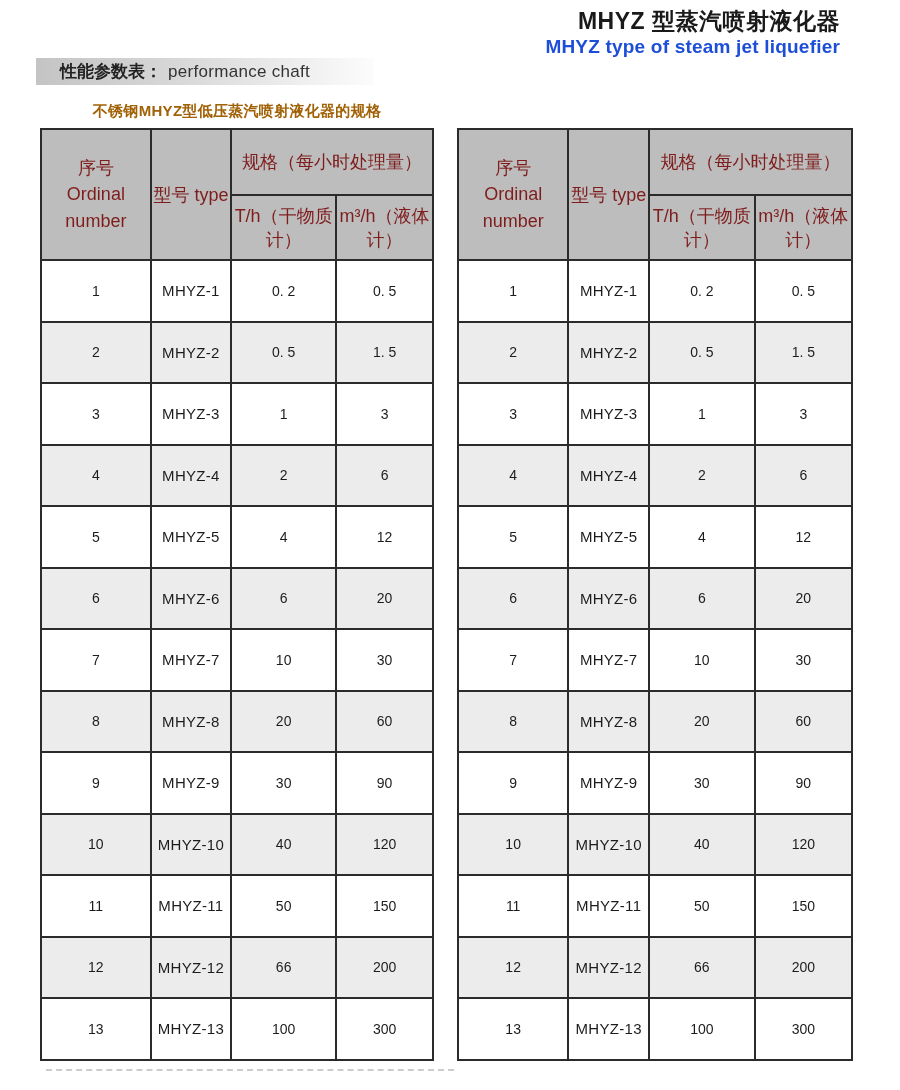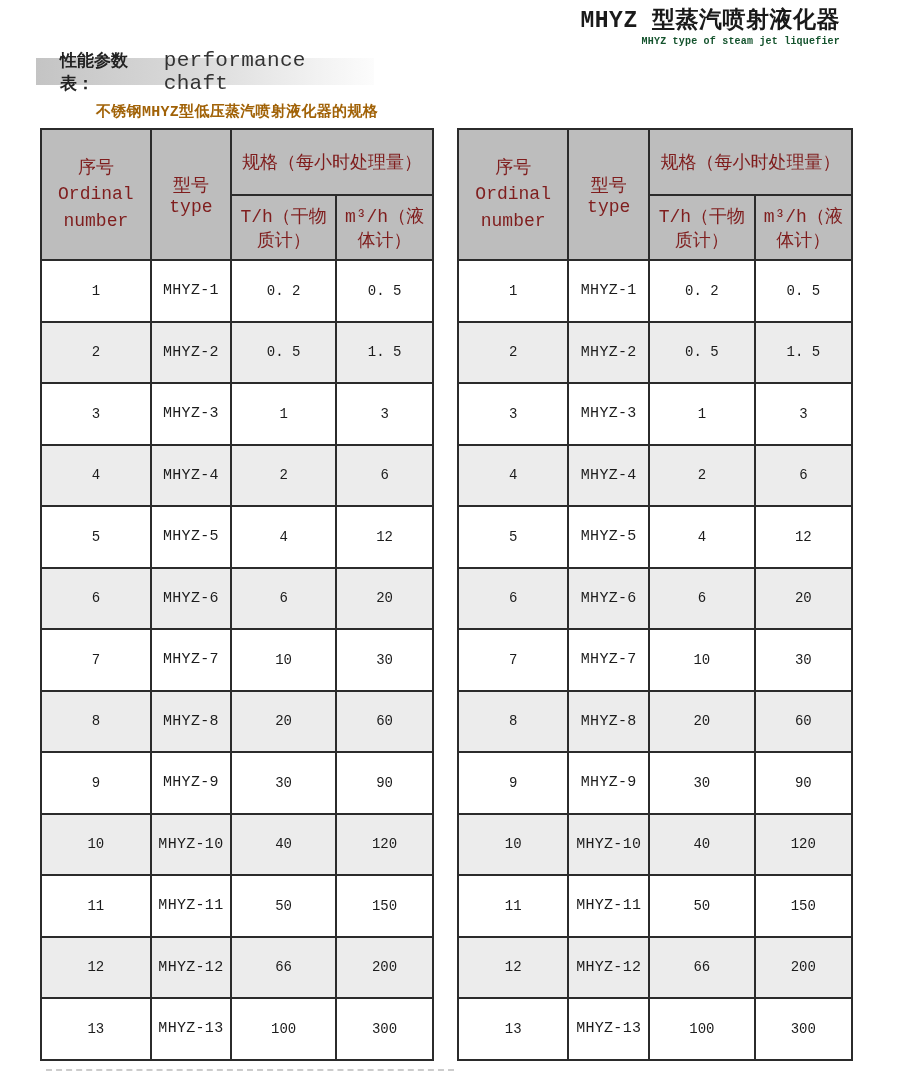--- a/index.html
+++ b/index.html
@@ -1,62 +1,62 @@
 <!DOCTYPE html>
 <html><head>
 <meta charset="utf-8">
 <style>
   html, body { margin: 0; padding: 0; background: #ffffff; }
   .page {
     position: relative;
     width: 900px;
     height: 1090px;
     background: #ffffff;
-    font-family: Liberation Mono, monospace;
+    font-family: Liberation Sans, sans-serif;
     color: #1c1c1c;
     overflow: hidden;
   }
 
   
   .title-block {
     position: absolute;
     top: 8px;
     right: 60px;
     text-align: right;
   }
   .title {
     font-size: 23px;
     font-weight: bold;
     color: #1a1a1a;
     letter-spacing: 0.5px;
     line-height: 1.15;
   }
   .subtitle {
-    font-size: 10px;
+    font-size: 19px;
     font-weight: bold;
-    color: #14532d;
+    color: #1d4ed8;
     margin-top: 2px;
     letter-spacing: 0.2px;
   }
 
   
   .section-bar {
     position: absolute;
     left: 36px;
     top: 58px;
     width: 338px;
     height: 27px;
     background: linear-gradient(to right, #c4c4c4 0%, #d9d9d9 45%, #f6f6f6 90%, #fcfcfc 100%);
     display: flex;
     align-items: center;
     padding-left: 24px;
     box-sizing: border-box;
   }
   .sec-zh { font-size: 17px; font-weight: bold; color: #222222; }
-  .sec-en { font-size: 21px; font-weight: 500; color: #333333; margin-left: 6px; letter-spacing: 0.3px; }
+  .sec-en { font-size: 17px; font-weight: 500; color: #333333; margin-left: 6px; letter-spacing: 0.3px; }
 
   
   .caption {
     position: absolute;
     top: 102px;
     text-align: center;
     font-size: 15px;
     font-weight: 600;
     color: #a16207;
     letter-spacing: 0.3px;

